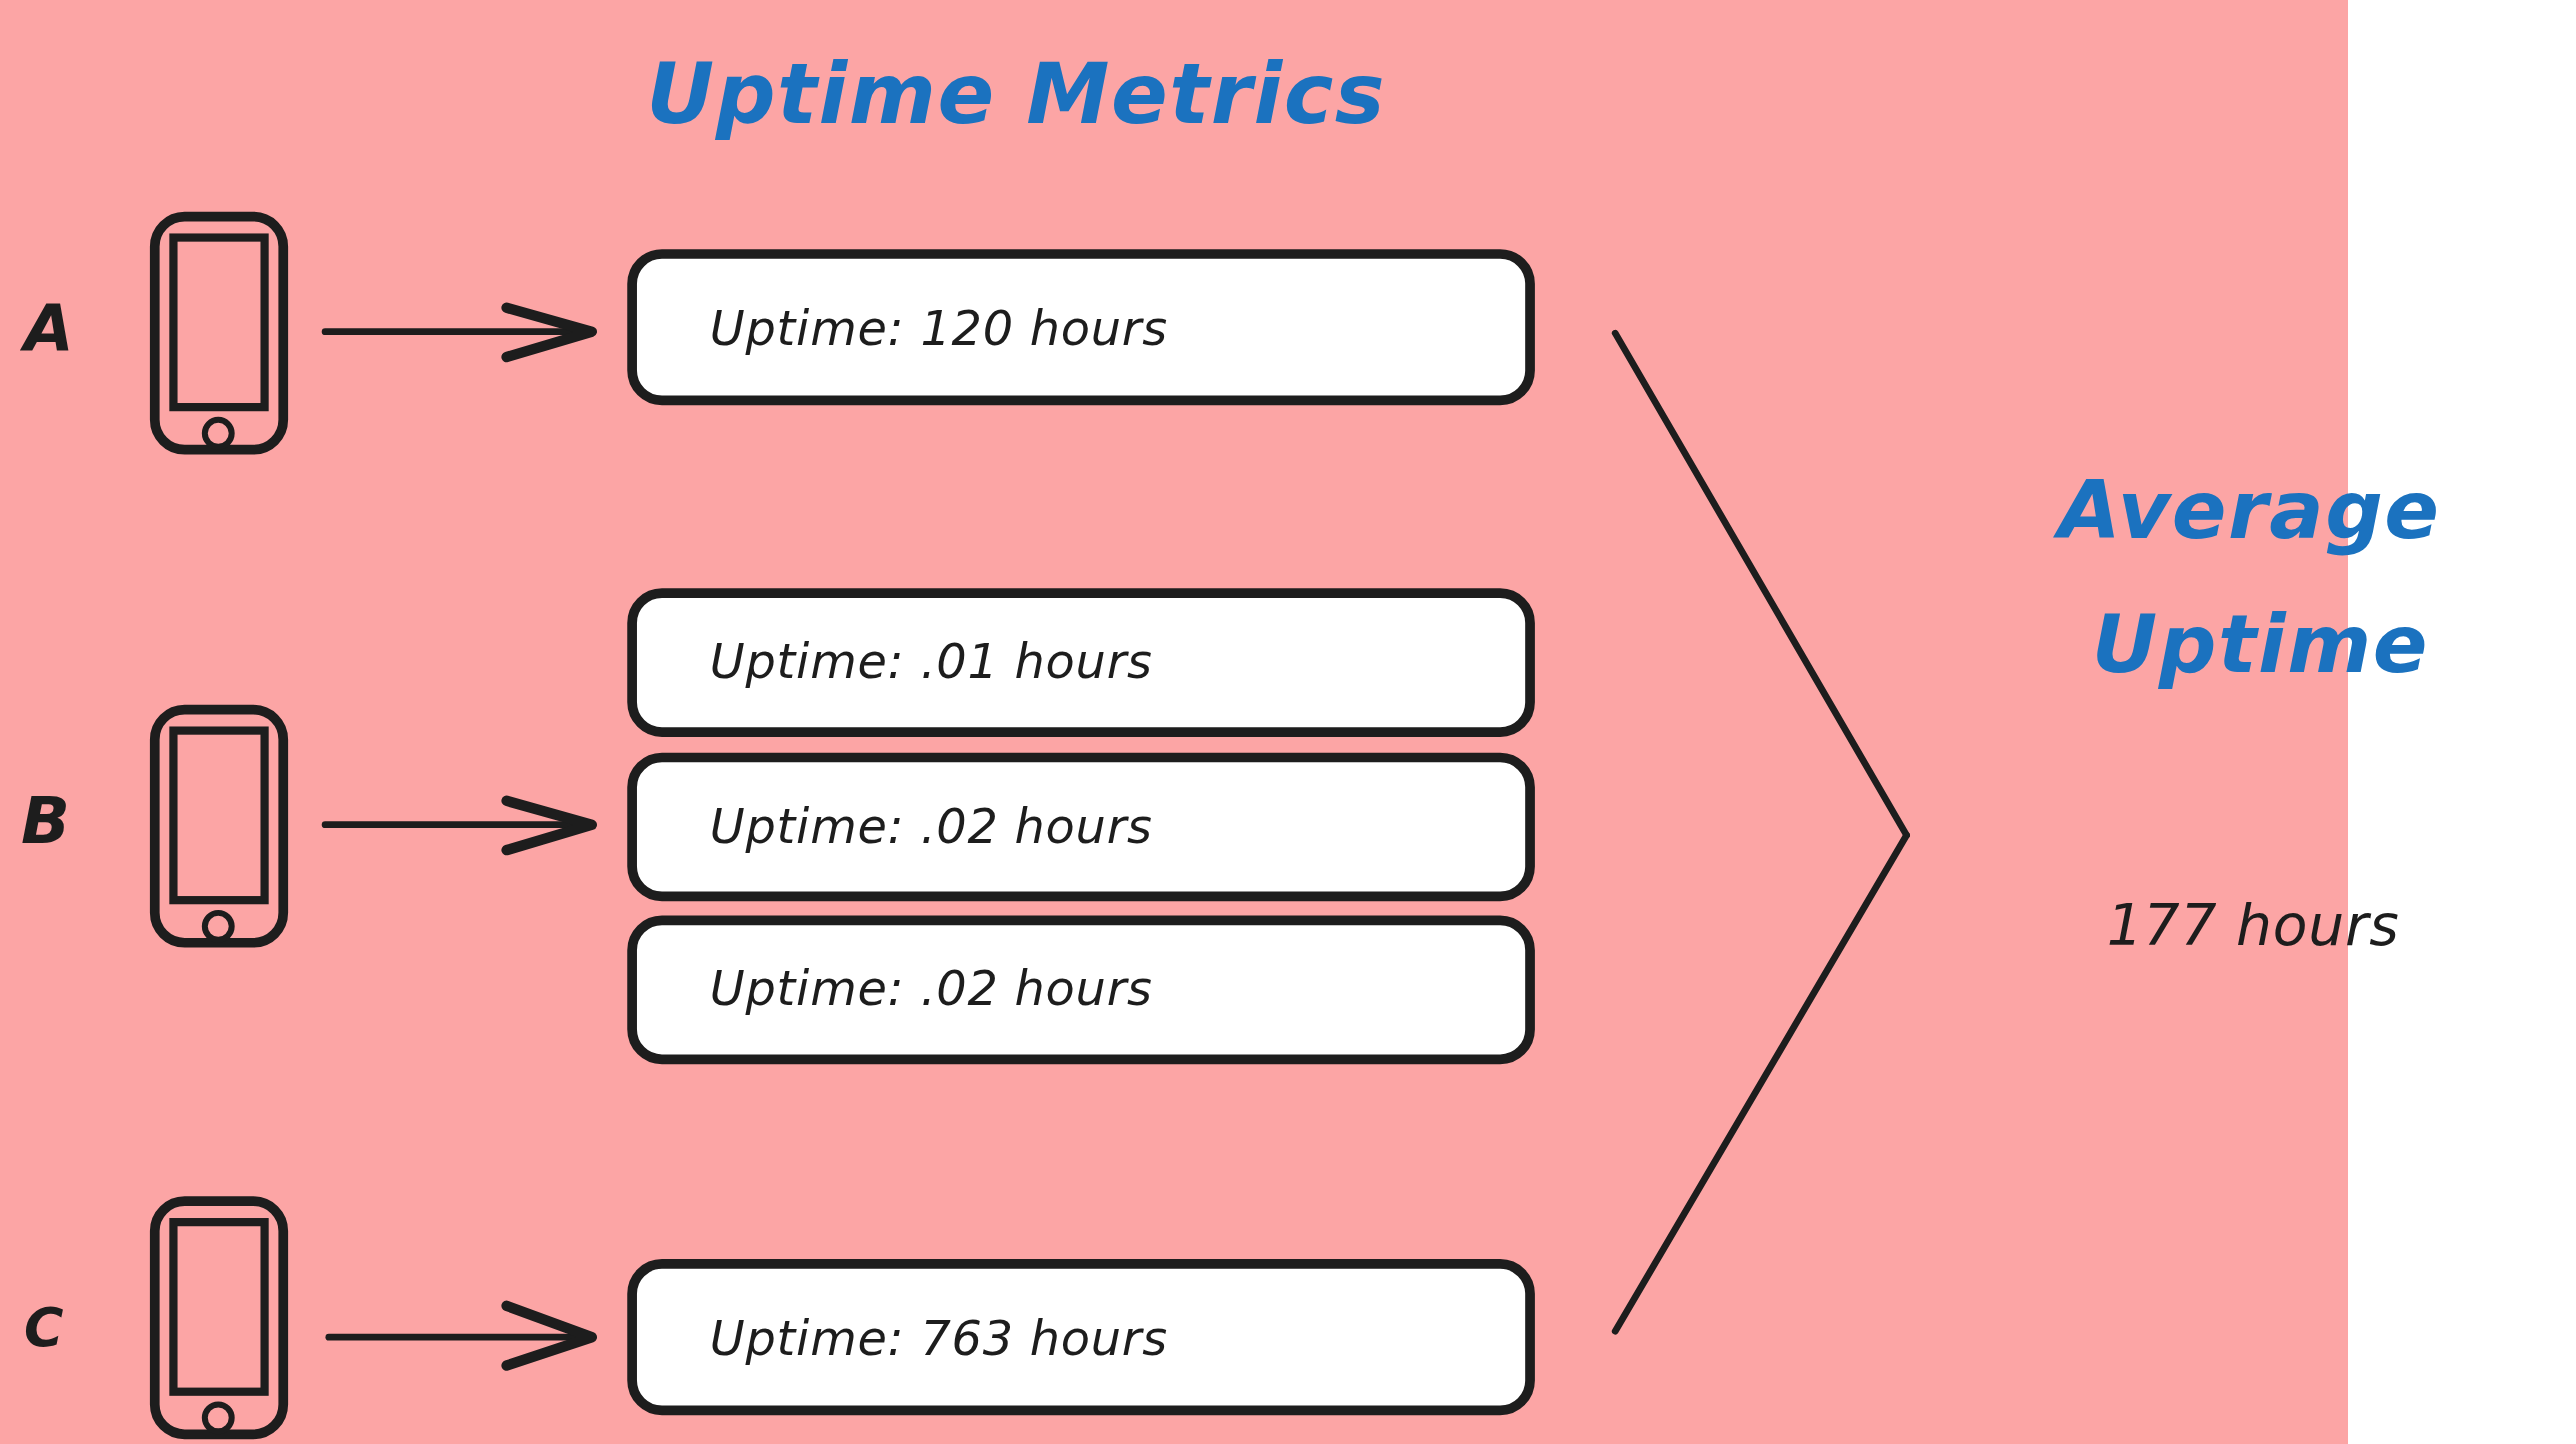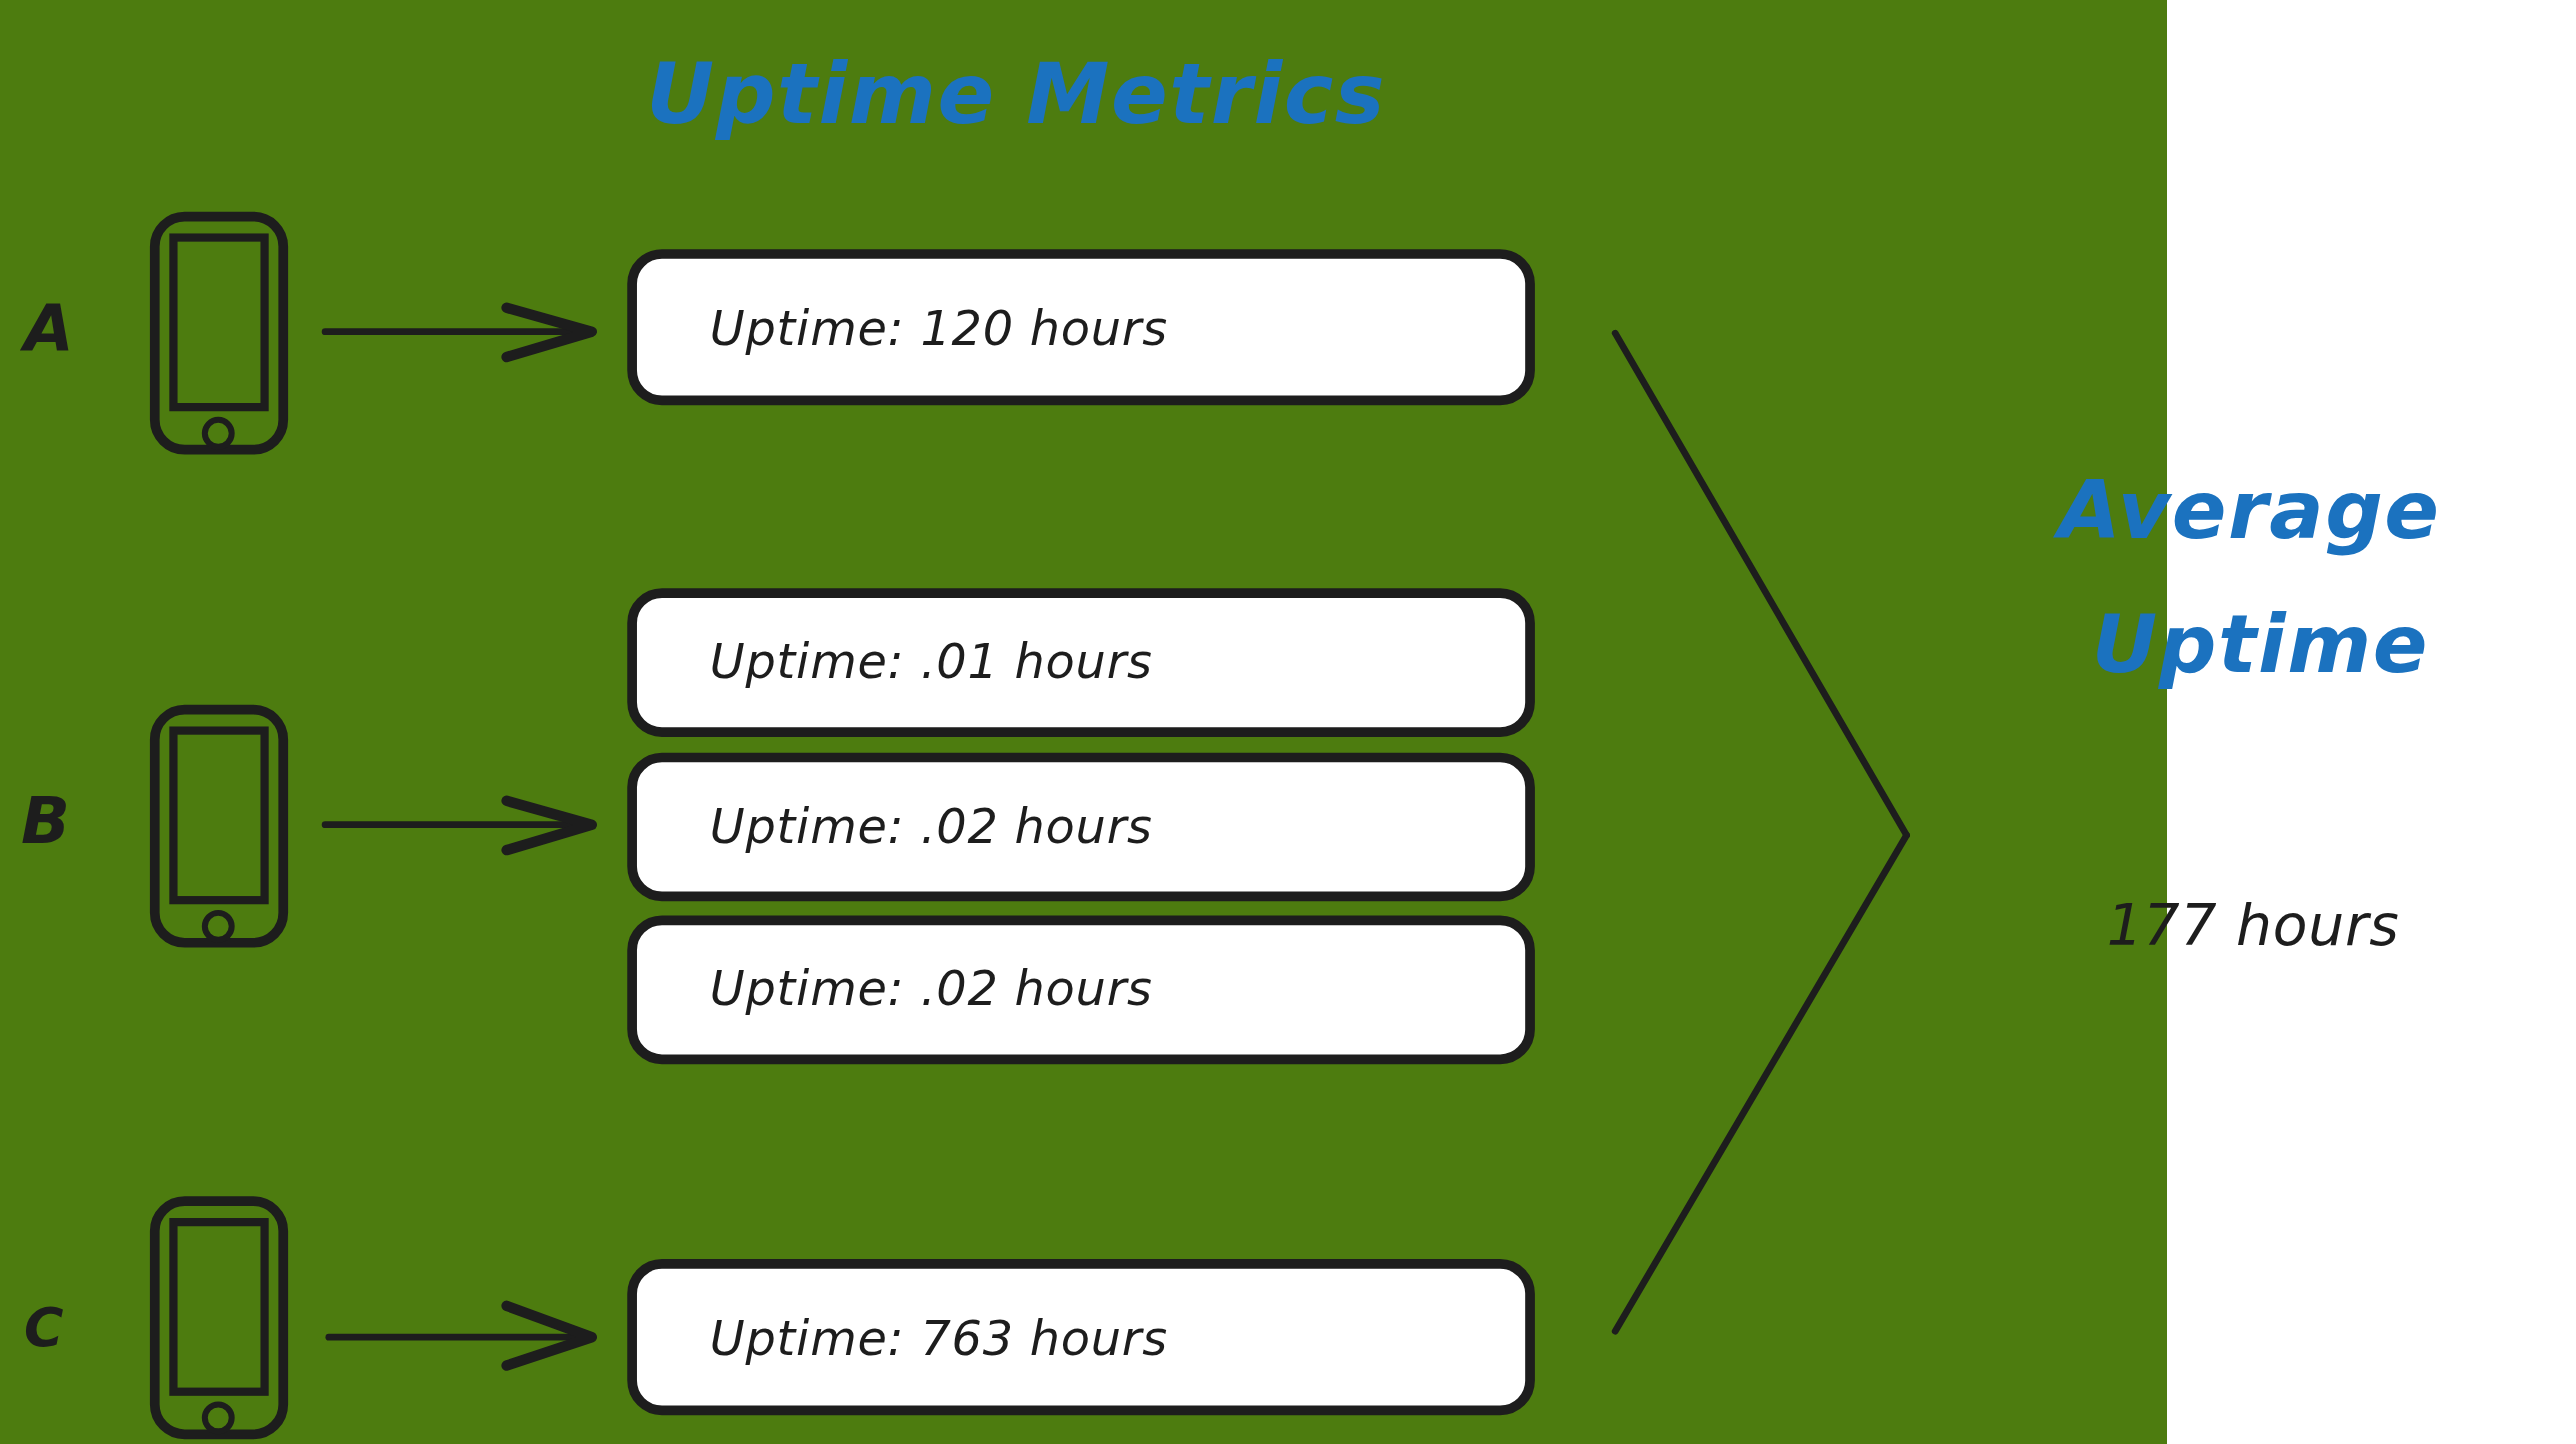--- a/index.html
+++ b/index.html
@@ -8,23 +8,23 @@
     background: #ffffff;
   }
   body {
     width: 2576px;
     height: 1444px;
     overflow: hidden;
     font-family: "DejaVu Sans", sans-serif;
   }
   #stage {
     position: relative;
-    width: 2167px;
+    width: 2348px;
     height: 1444px;
-    background: #4d7c0f;
+    background: #fca5a5;
   }
   #stage > svg {
     position: absolute;
     top: 0;
     left: 0;
     width: 2576px;
     height: 1444px;
   }
   .title-text {
     font-size: 112px;

